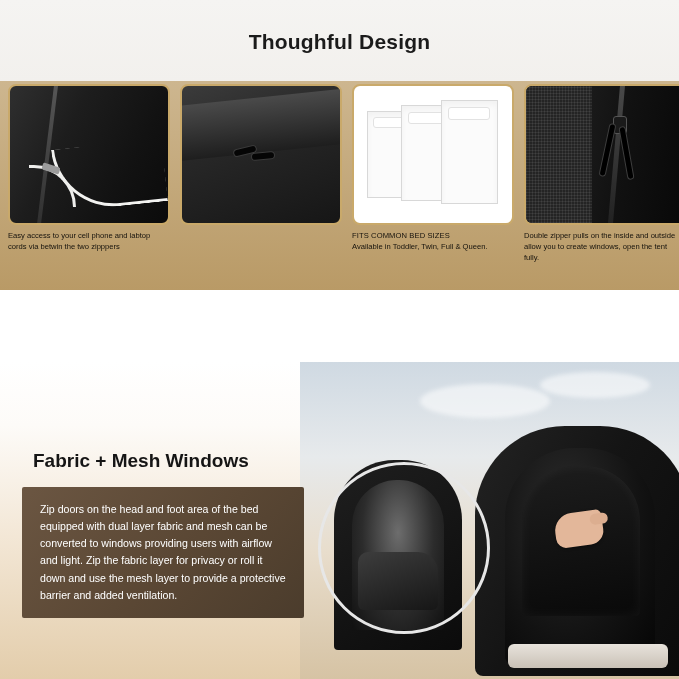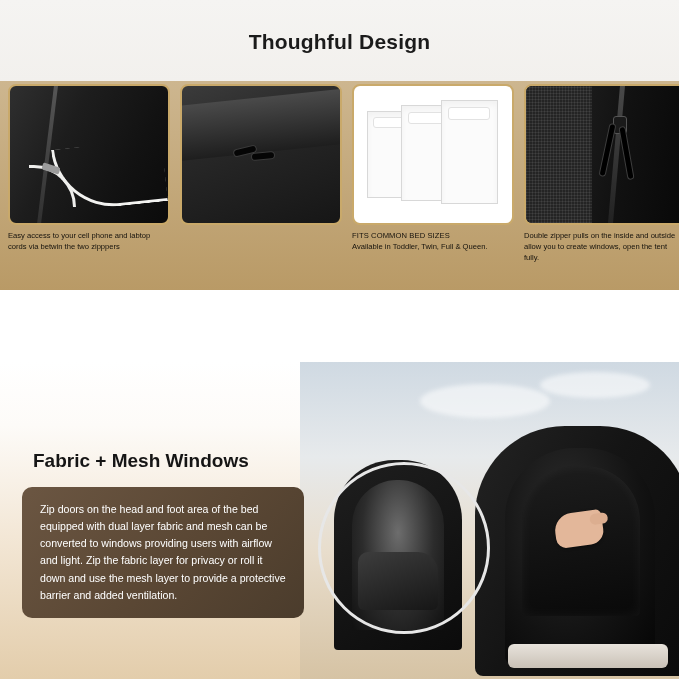--- a/index.html
+++ b/index.html
@@ -228,21 +228,21 @@
     color: #151515;
     text-align: center;
   }
   .desc-box {
     position: absolute;
     left: 22px;
     top: 125px;
     width: 282px;
     padding: 14px 16px 14px 18px;
     background: linear-gradient(135deg, #6b5642 0%, #5a4734 55%, #4b3c2c 100%);
-    border-radius: 10px;
+    border-radius: 2px;
     color: #ffffff;
     font-size: 10.6px;
     line-height: 1.62;
   }
 
   
   .tent-photo {
     position: absolute;
     left: 300px;
     top: 0;

